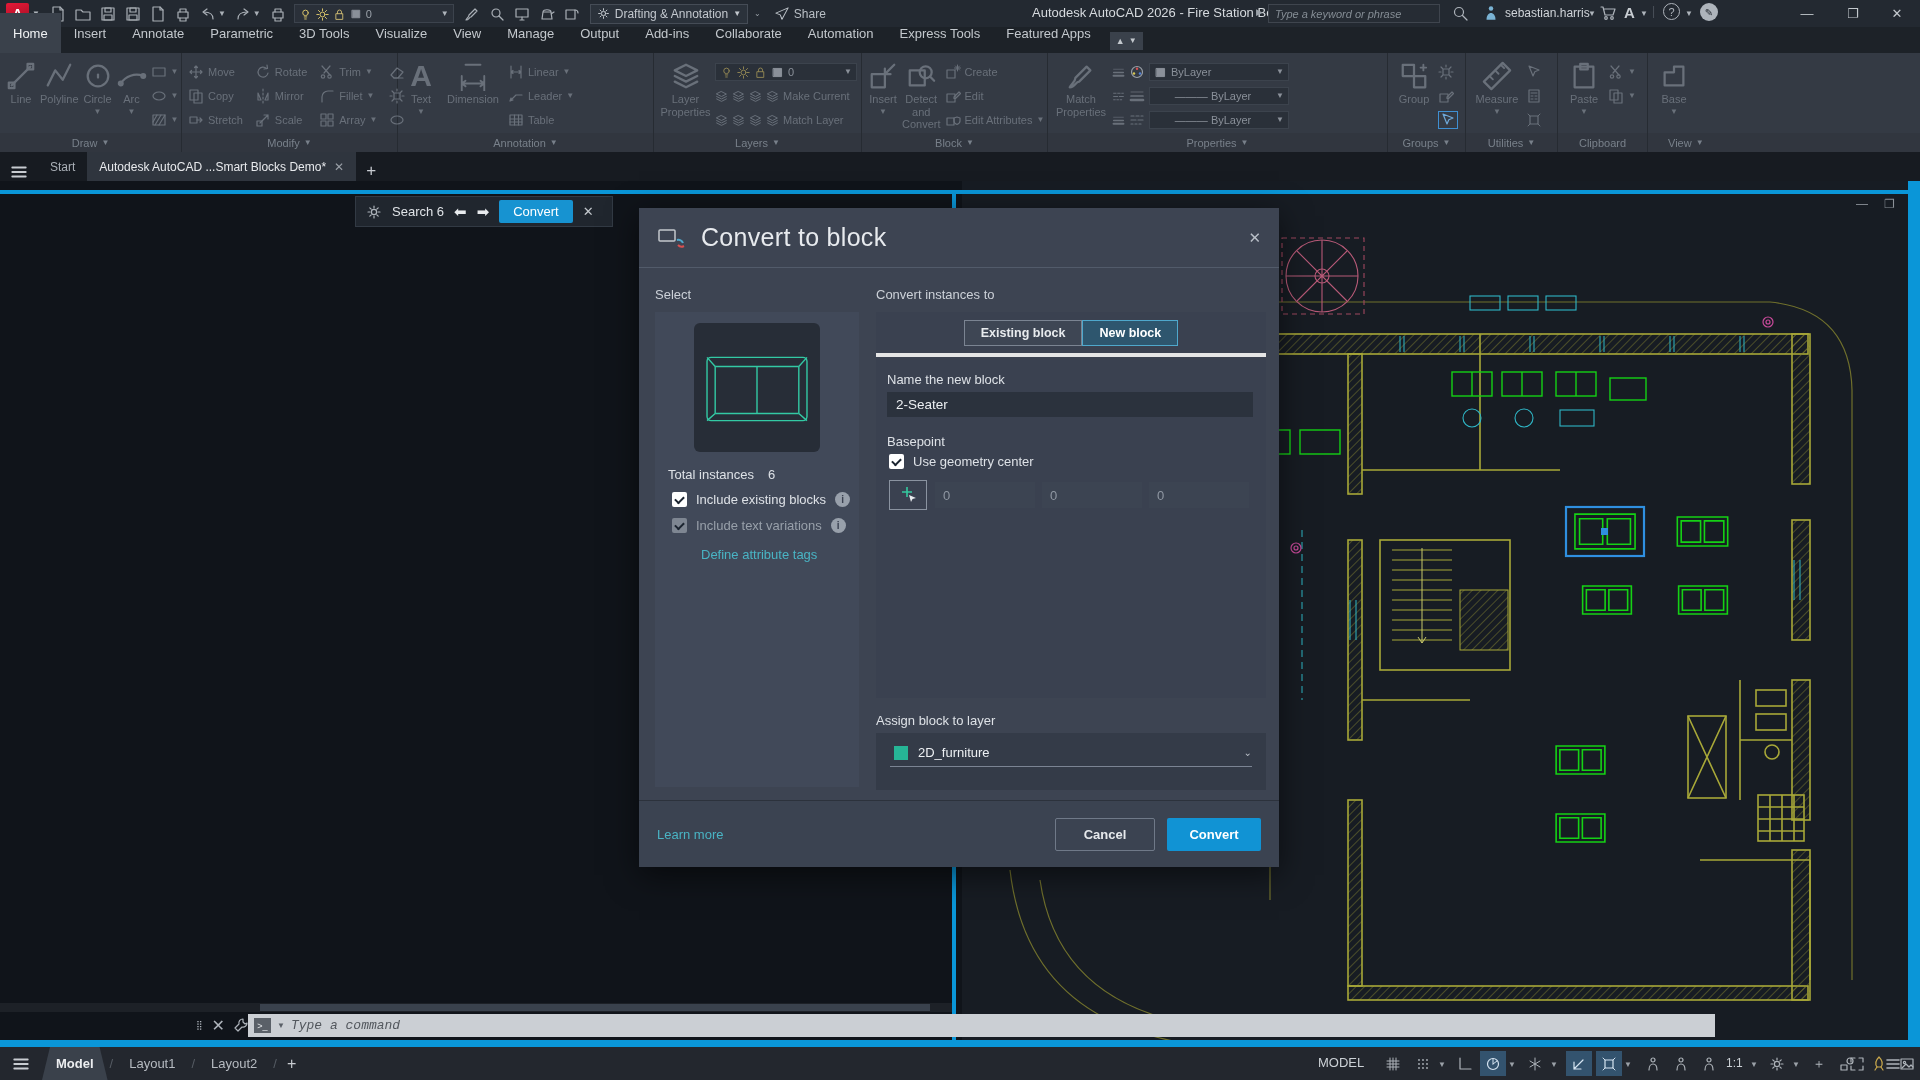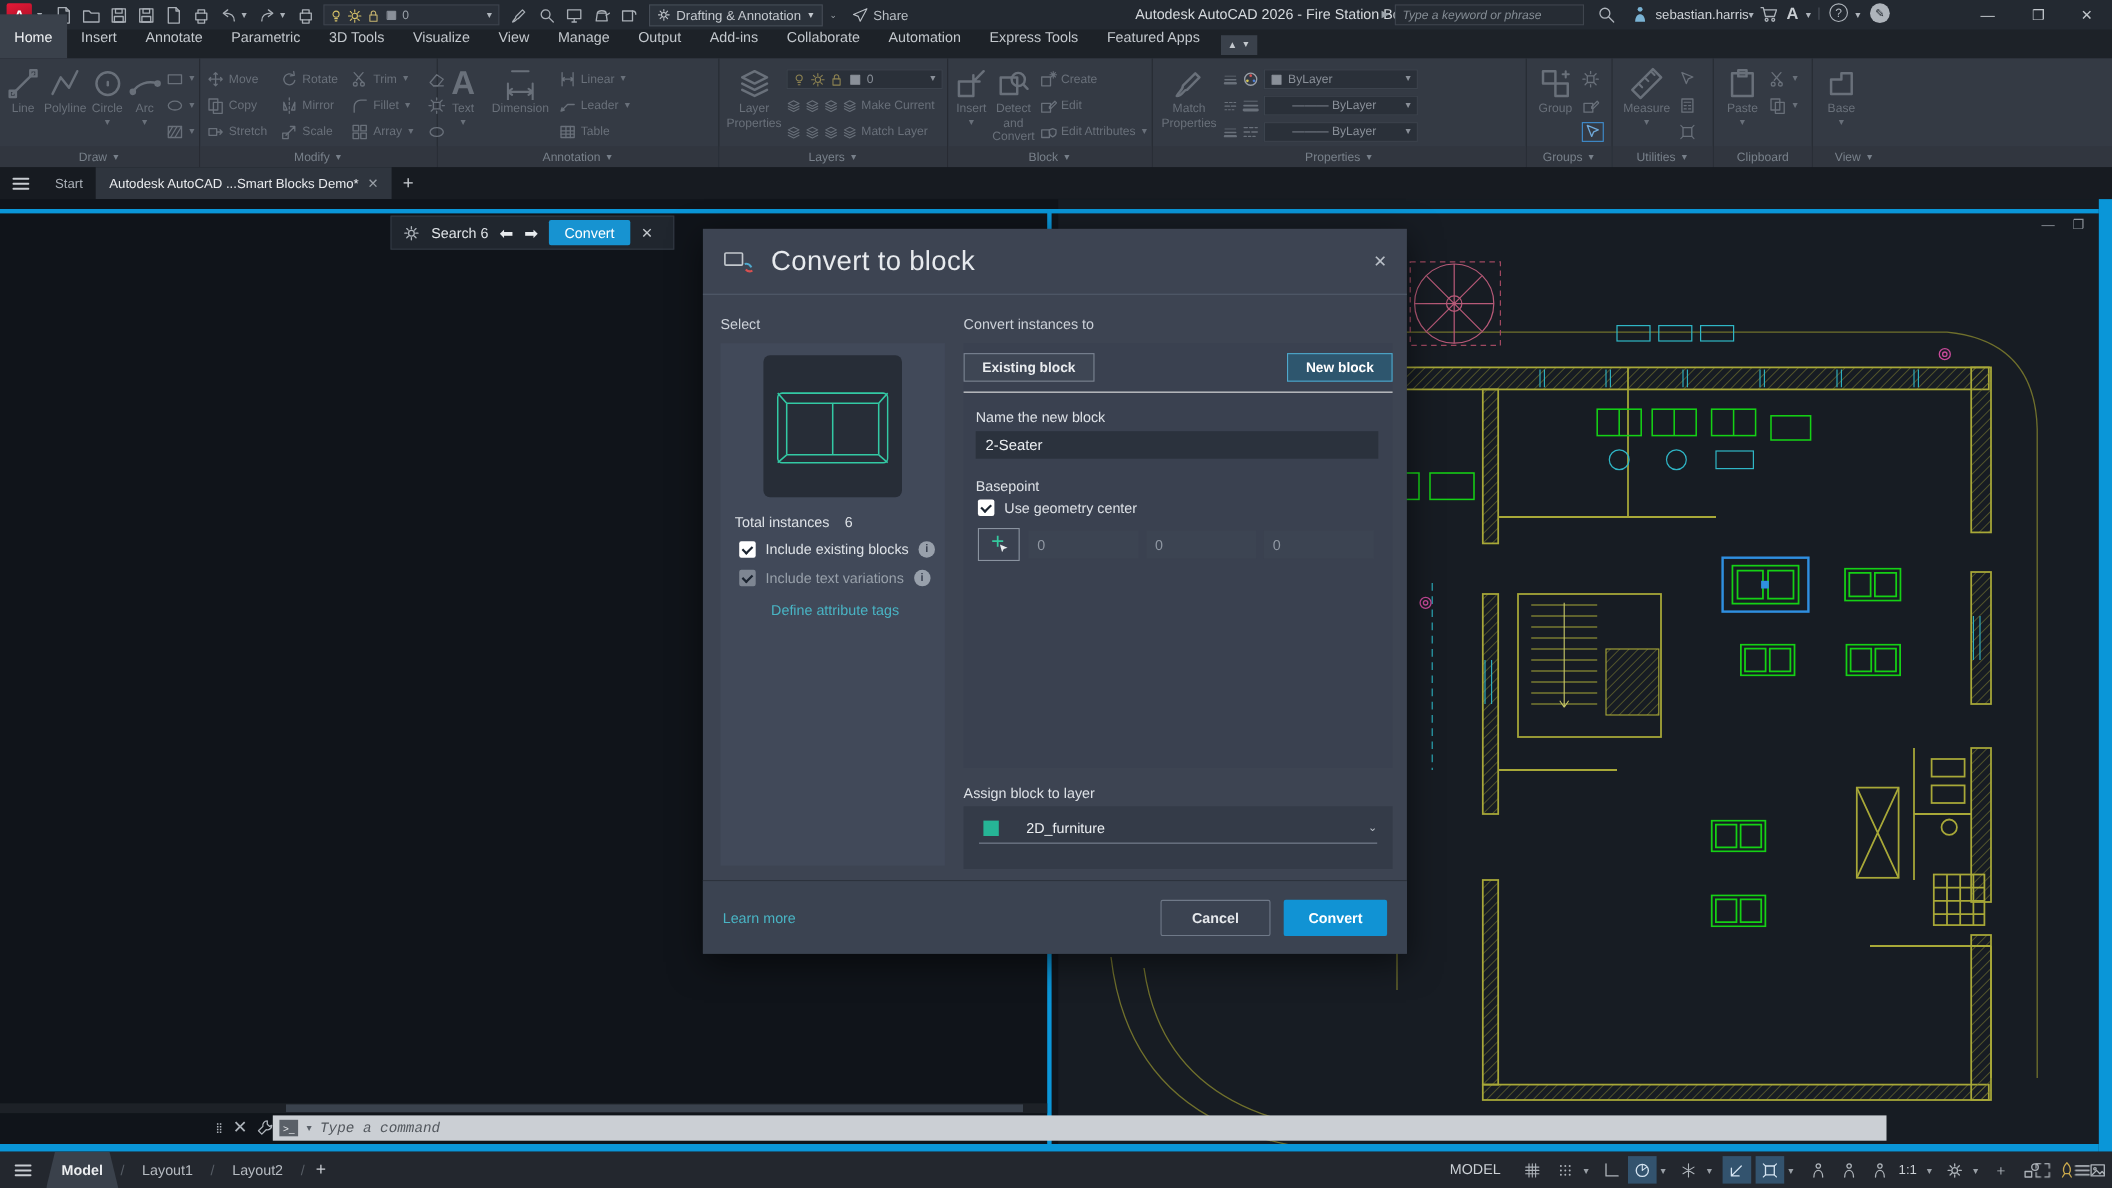--- a/index.html
+++ b/index.html
@@ -29,21 +29,21 @@
   
   #ribbon{position:absolute;left:0;top:53px;width:1920px;height:99px;background:#343a44;display:flex;color:#69707a}
   .panel{position:relative;height:99px;border-right:1px solid #262b32;display:flex;flex-direction:column}
   .pcontent{flex:1;display:flex;align-items:flex-start;padding:4px 4px 0 6px;gap:4px}
   .plabel{height:19px;display:flex;align-items:center;justify-content:center;gap:4px;font-size:11px;color:#78808a;background:#31363f}
   .rbig{display:flex;flex-direction:column;align-items:center;width:46px;font-size:11px;line-height:1.15;text-align:center;gap:2px;padding-top:4px}
   .rsmallcol{display:flex;flex-direction:column;gap:6px;padding-top:6px}
   .rrow{display:flex;align-items:center;gap:4px;font-size:11px;height:18px;white-space:nowrap}
   .combo{display:flex;align-items:center;background:#2a3039;border:1px solid #3c434d;height:18px;font-size:11px;padding:0 4px;gap:4px;color:#8a9099}
   
-  #filetabs{position:absolute;left:0;top:152px;width:1920px;height:29px;background:#171b21;display:flex;align-items:center;font-size:12px}
+  #filetabs{position:absolute;left:0;top:152px;width:1920px;height:29px;background:#171b21;display:flex;align-items:flex-end;font-size:12px}
   .ftab{height:29px;display:flex;align-items:center;padding:0 12px;color:#aab0b7;gap:8px}
   .ftab.active{background:#2f353e;color:#e8eaed}
   
   #work{position:absolute;left:0;top:181px;width:1920px;height:866px;background:#10141a}
   #canvasL{position:absolute;left:0;top:9px;width:955px;height:826px;background:#141920}
   #canvasR{position:absolute;left:962px;top:0px;width:946px;height:859px;background:#171c23}
   .bluetop{position:absolute;left:0;top:9px;width:1908px;height:4px;background:#0a96d8}
   .bluediv{position:absolute;left:952px;top:9px;width:4px;height:850px;background:#0a96d8}
   .bluescroll{position:absolute;left:1908px;top:0;width:12px;height:866px;background:#0a96d8}
   .bluebottom{position:absolute;left:0;top:859px;width:1908px;height:7px;background:#0a96d8}
@@ -61,21 +61,21 @@
   .hscroll .thumb{position:absolute;left:260px;top:1px;width:670px;height:7px;background:#3a424d}
   
   #dlg{position:absolute;left:639px;top:27px;width:640px;height:659px;background:#3d4452;box-shadow:0 8px 30px rgba(0,0,0,.55);color:#dde1e6;font-size:13px}
   #dlg .hdr{height:60px;display:flex;align-items:center;padding:0 18px;border-bottom:1px solid #525b6a}
   #dlg .hdr .t{font-size:25px;font-weight:300;color:#e7eaee;margin-left:14px;letter-spacing:.3px}
   #dlg .closex{margin-left:auto;color:#b9bfc7;font-size:15px}
   .col-label{font-size:13px;color:#ccd1d8}
   #selpanel{position:absolute;left:16px;top:104px;width:204px;height:475px;background:#414959}
   #thumbbox{position:absolute;left:39px;top:11px;width:126px;height:129px;background:#272d37;border-radius:6px}
   #rightpanel{position:absolute;left:237px;top:104px;width:390px;height:386px;background:#3a4150}
-  .togglebar{height:45px;border-bottom:1px solid #e5e5e5;display:flex;align-items:center;justify-content:space-between}
+  .togglebar{height:45px;border-bottom:4px solid #e5e5e5;display:flex;align-items:center;justify-content:center}
   .tbtn{height:26px;padding:0 16px;display:flex;align-items:center;font-weight:bold;font-size:12.5px}
   .tbtn.off{background:#3e4654;border:1px solid #7b8492;color:#e8ebee}
   .tbtn.on{background:#2e566e;border:1px solid #4fa8cc;color:#fff}
   .dinput{background:#2b323d;height:25px;display:flex;align-items:center;padding:0 9px;color:#eceff2;font-size:13.5px}
   .cbrow{display:flex;align-items:center;gap:9px}
   .cb{width:15px;height:15px;border-radius:2px;background:#fff;position:relative;flex:none}
   .cb::after{content:"";position:absolute;left:3px;top:4px;width:7px;height:4px;border-left:2px solid #1b2430;border-bottom:2px solid #1b2430;transform:rotate(-45deg)}
   .cb.dis{background:#7e8692}
   .info{width:15px;height:15px;border-radius:50%;background:#98a0ab;color:#3a4150;font-size:10px;font-weight:bold;display:flex;align-items:center;justify-content:center;font-style:normal}
   .link{color:#49b4c4}
@@ -1215,21 +1215,21 @@
       <div class="numfield abs" style="left:166px;top:170px">
             <span>0</span>
           </div>
       <div class="numfield abs" style="left:273px;top:170px">
             <span>0</span>
           </div>
     </div>
 
     <span class="abs" style="left:237px;top:505px">Assign block to layer</span>
     <div id="assignpanel">
-      <div style="display:flex;align-items:center;gap:25px;padding:12px 14px 0 18px">
+      <div style="display:flex;align-items:center;gap:10px;padding:12px 14px 0 18px">
         <span style="width:14px;height:14px;background:#26b596;flex:none"></span>
         <span style="flex:1;color:#eceff2">2D_furniture</span>
         <span class="caret" style="color:#b9bfc7;font-size:10px">⌄</span>
       </div>
       <div style="margin:6px 14px 0 14px;border-bottom:1px solid #7b8493"></div>
     </div>
 
     <div id="dlgfooter">
       <span class="link">Learn more</span>
       <div style="margin-left:auto;display:flex">

